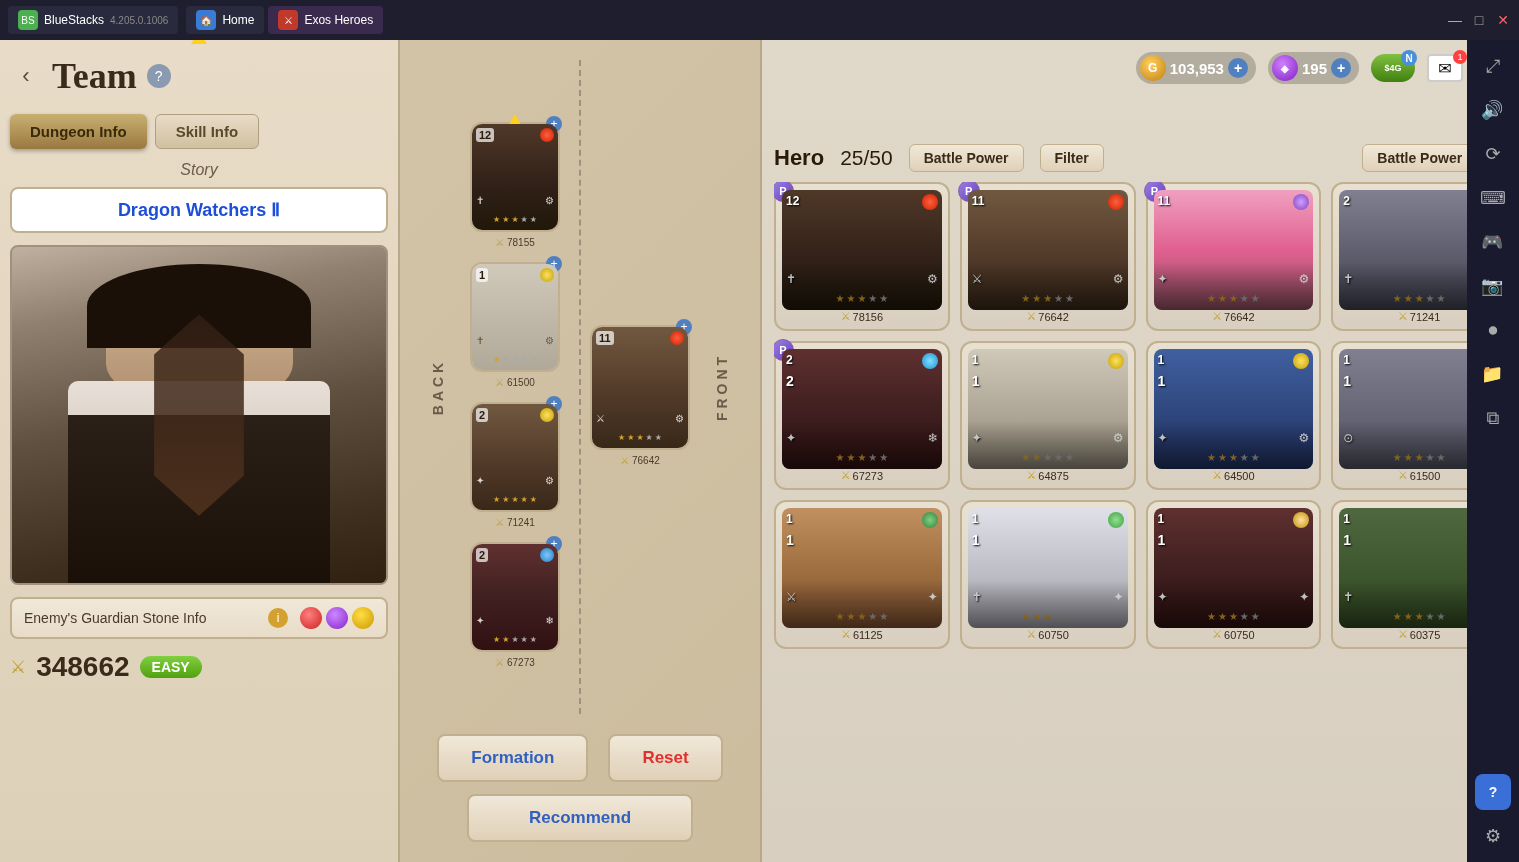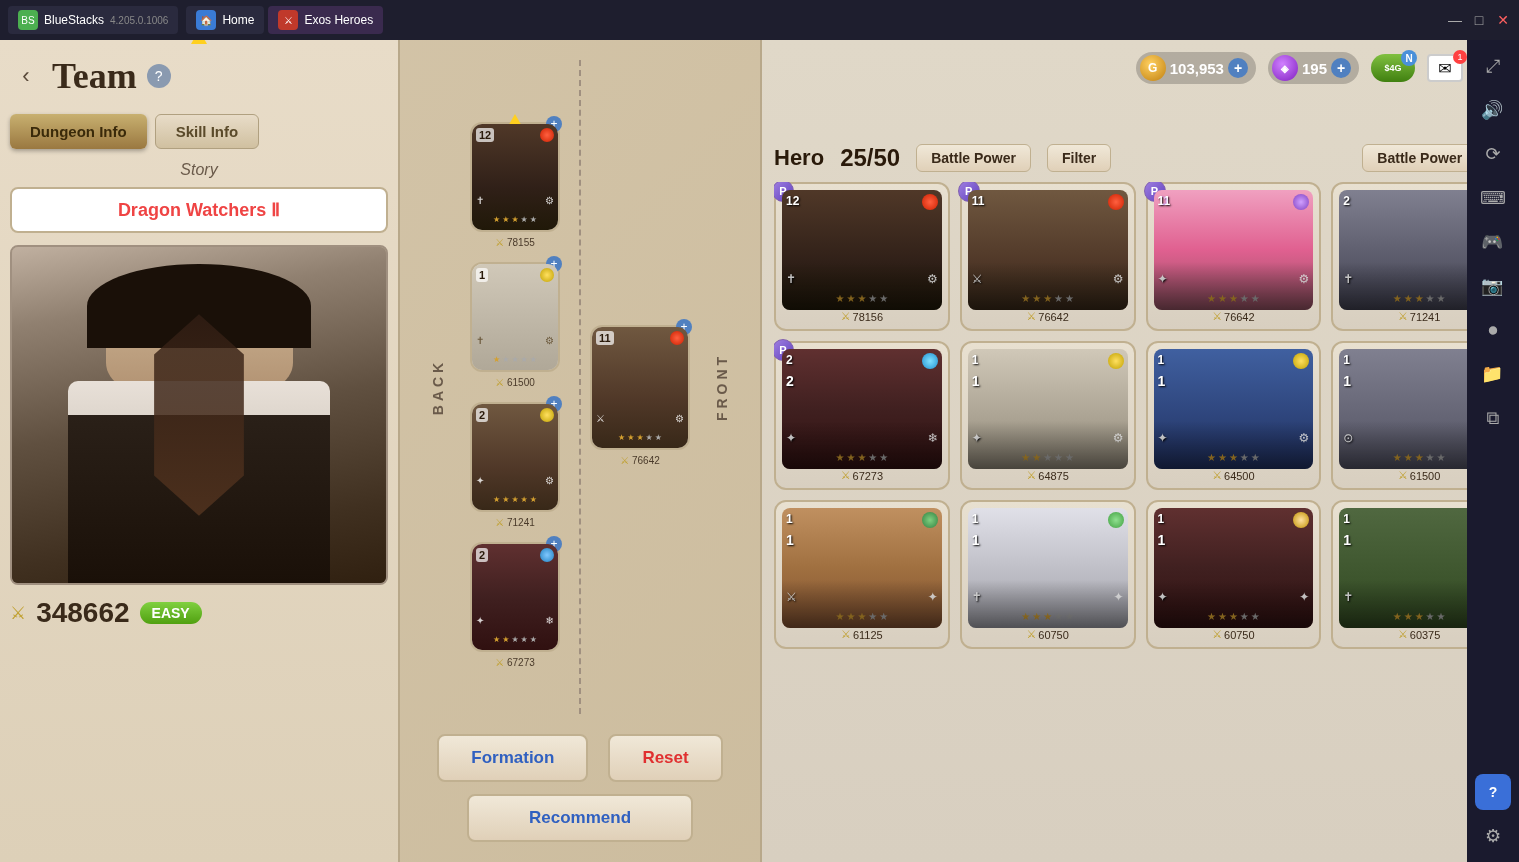--- a/index.html
+++ b/index.html
@@ -156,21 +156,21 @@
       font-style: italic;
     }
     .story-title-box {
       background: white;
       border: 2px solid #c0b090;
       border-radius: 8px;
       padding: 10px 16px;
       text-align: center;
       font-size: 18px;
       font-weight: bold;
-      color: #ef4444;
+      color: #1d4ed8;
       margin-bottom: 12px;
     }
 
     
     .char-preview {
       width: 100%;
       height: 340px;
       background: linear-gradient(180deg, #d0c4b0 0%, #b8a890 100%);
       border: 2px solid #a09080;
       border-radius: 8px;
@@ -495,22 +495,22 @@
 
     
     .hero-list-header {
       display: flex;
       align-items: center;
       gap: 16px;
       margin-bottom: 10px;
       margin-top: 48px;
     }
     .hero-count {
-      font-size: 24px;
-      font-weight: bold;
+      font-size: 21px;
+      font-weight: normal;
       color: #2a1a0a;
     }
     .header-btn {
       background: linear-gradient(180deg, #f0e8d8 0%, #e0d0b8 100%);
       border: 1px solid #c0b090;
       border-radius: 6px;
       padding: 5px 14px;
       font-size: 14px;
       font-weight: bold;
       color: #3a2a1a;
@@ -719,20 +719,29 @@
 
         <div style="position:absolute;top:10%;left:25%;width:50%;height:35%;background:linear-gradient(180deg,#d0b898,#b09070);border-radius:40% 40% 30% 30%;"></div>
 
         <div style="position:absolute;top:5%;left:20%;width:60%;height:25%;background:#1a1008;border-radius:50% 50% 0 0;"></div>
 
         <div style="position:absolute;top:40%;left:15%;width:70%;height:60%;background:linear-gradient(180deg,#e8e0d8,#b0a898);border-radius:10px 10px 0 0;"></div>
         <div style="position:absolute;top:50%;left:15%;width:70%;height:50%;background:linear-gradient(180deg,#2a2018,#1a1008);border-radius:0;"></div>
       </div>
     </div>
 
+    <div class="enemy-info">
+      <span class="enemy-info-text">Enemy's Guardian Stone Info</span>
+      <div class="info-icon">i</div>
+      <div style="display:flex;gap:4px;margin-left:4px;">
+        <div class="gem gem-red"></div>
+        <div class="gem gem-purple"></div>
+        <div class="gem gem-yellow"></div>
+      </div>
+    </div>
 
     <div class="battle-power-row">
       <span class="sword-icon-sm">⚔</span>
       <span class="bp-value">348662</span>
       <div class="difficulty-badge">EASY</div>
       <div class="warning-triangle"></div>
     </div>
   </div>
 
   <div class="middle-panel">

